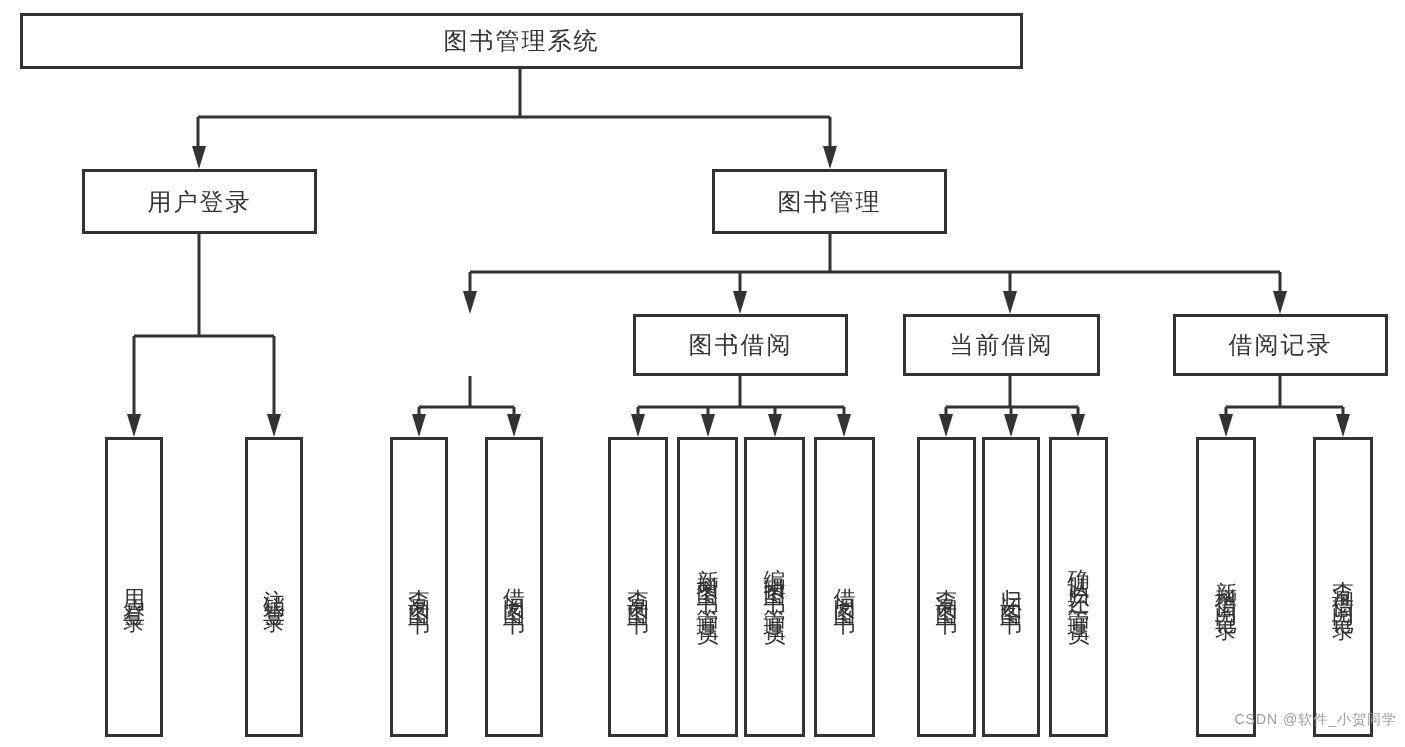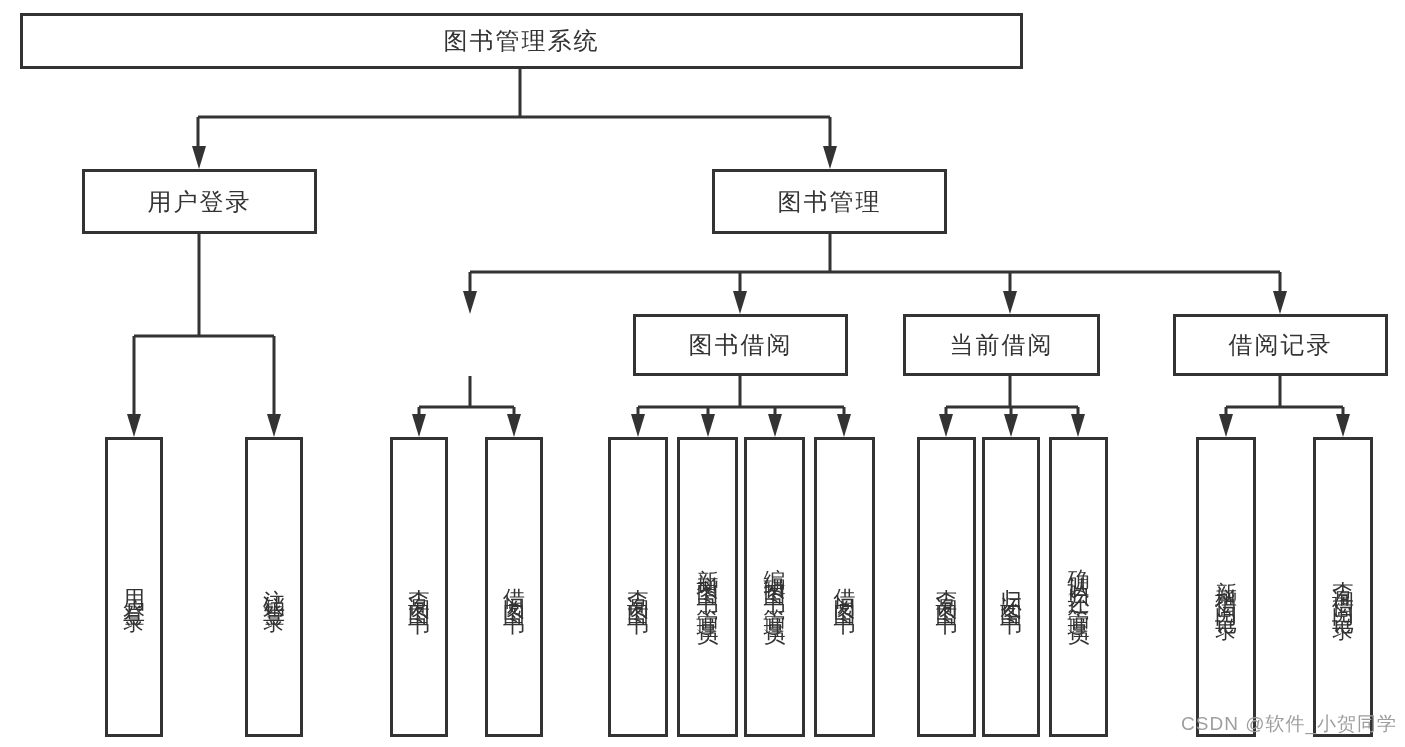--- a/index.html
+++ b/index.html
@@ -30,21 +30,21 @@
     writing-mode:vertical-rl;
     text-orientation:mixed;
     font-size:22px;
     letter-spacing:8px;
     line-height:1;
   }
   .watermark{
     position:absolute;
     right:8px;
     top:711px;
-    font-size:19px;
+    font-size:14px;
     color:#9e9e9e;
     letter-spacing:1px;
     white-space:nowrap;
   }
 </style>
 </head>
 <body>
 
 <div class="stage">
 

